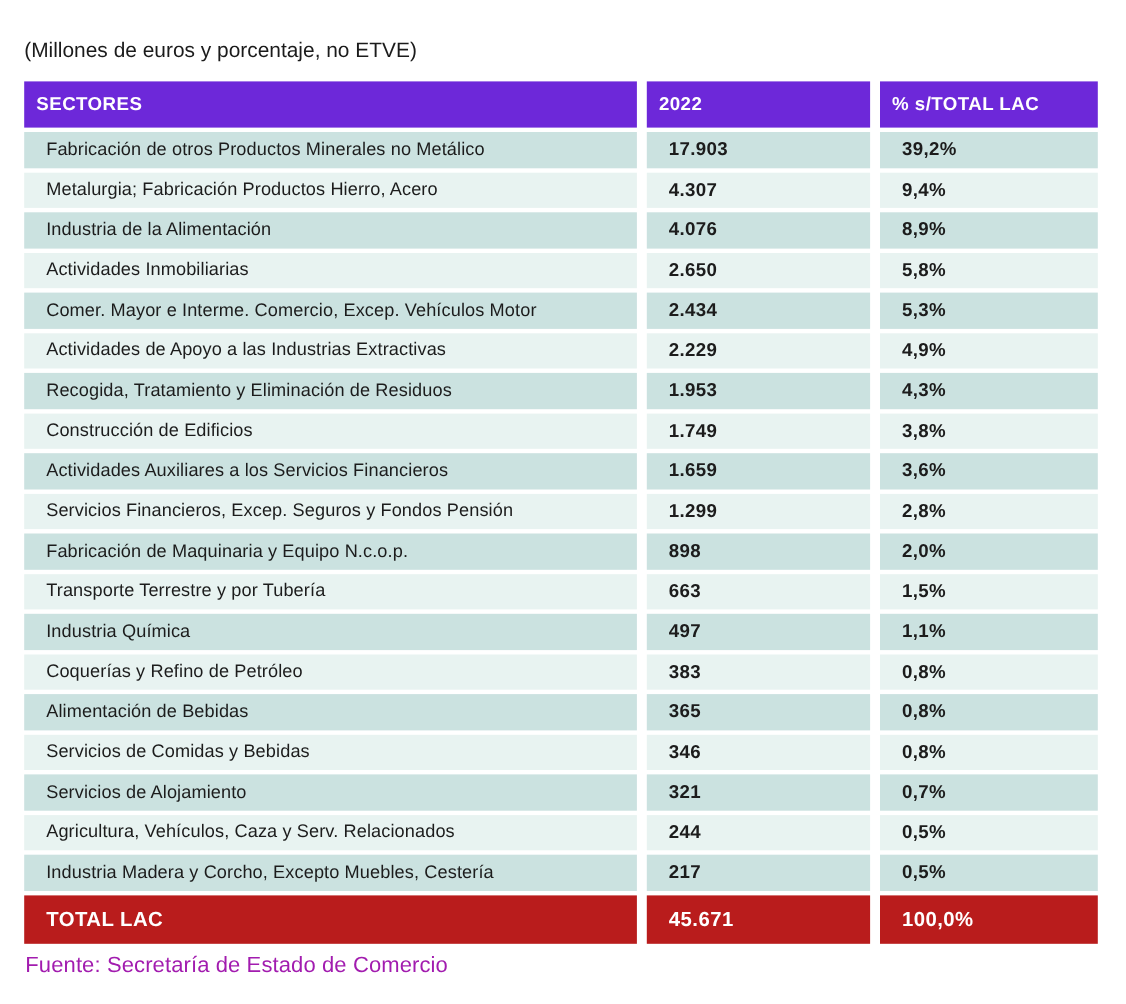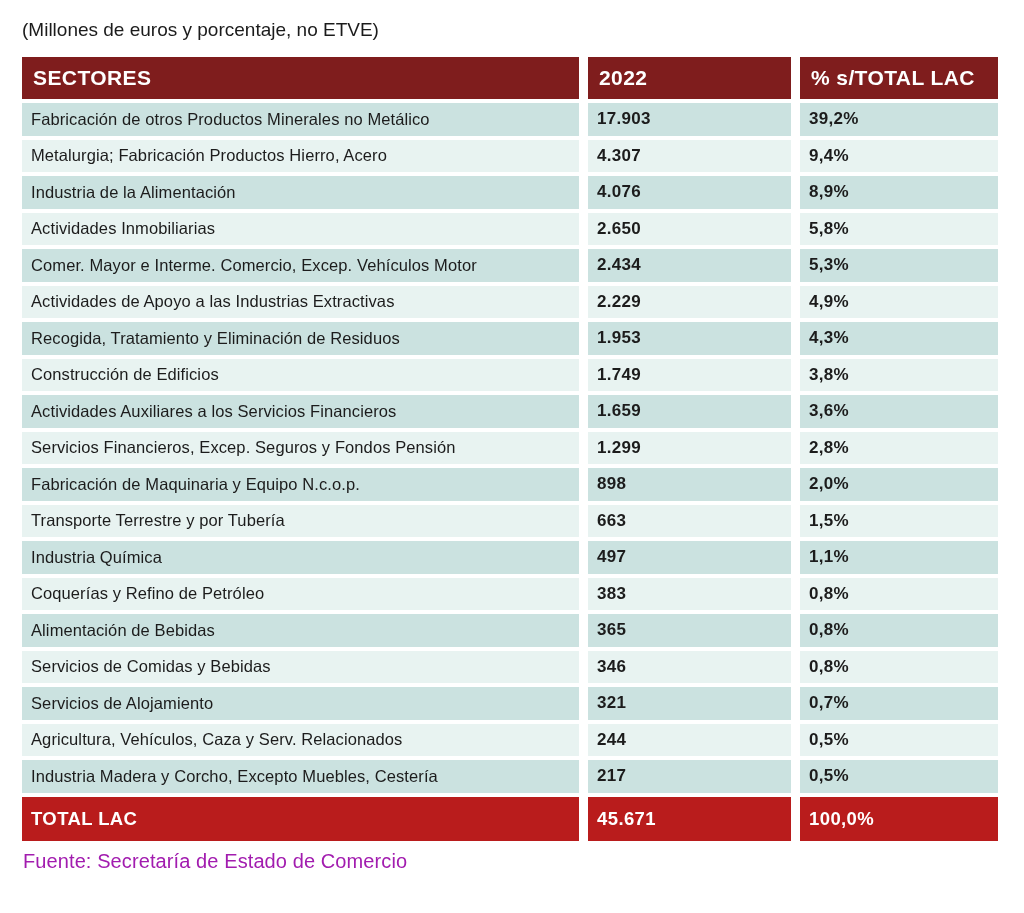--- a/index.html
+++ b/index.html
@@ -16,48 +16,48 @@
     font-weight: 800;
     color: #111111;
     letter-spacing: 0.2px;
     line-height: 34px;
   }
   .subtitle {
     font-size: 19px;
     font-weight: 400;
     color: #1b1b1b;
     line-height: 27px;
-    margin-top: 3px;
+    margin-top: 20px;
   }
 
   .table {
     margin-top: 14px;
     width: 976px;
     display: grid;
     grid-template-columns: auto 203px 198px;
     gap: 4px 9px;
   }
   .thead, .row, .trow { display: contents; }
 
   .th {
-    background: #7f1d1d;
+    background: #6d28d9;
     color: #ffffff;
     font-weight: 700;
-    font-size: 21px;
+    font-size: 17px;
     letter-spacing: 0.4px;
     height: 42px;
     display: flex;
     align-items: center;
     padding-left: 11px;
   }
   .td {
     height: 32.5px;
     display: flex;
     align-items: center;
-    padding-left: 9px;
+    padding-left: 20px;
     font-size: 16.5px;
     color: #1c1c1c;
     letter-spacing: 0.1px;
     white-space: nowrap;
     overflow: hidden;
   }
   .num { font-weight: 600; font-size: 17px; letter-spacing: 0.3px; }
 
   
   .row:nth-child(even) .td { background: #CBE2E0; }

